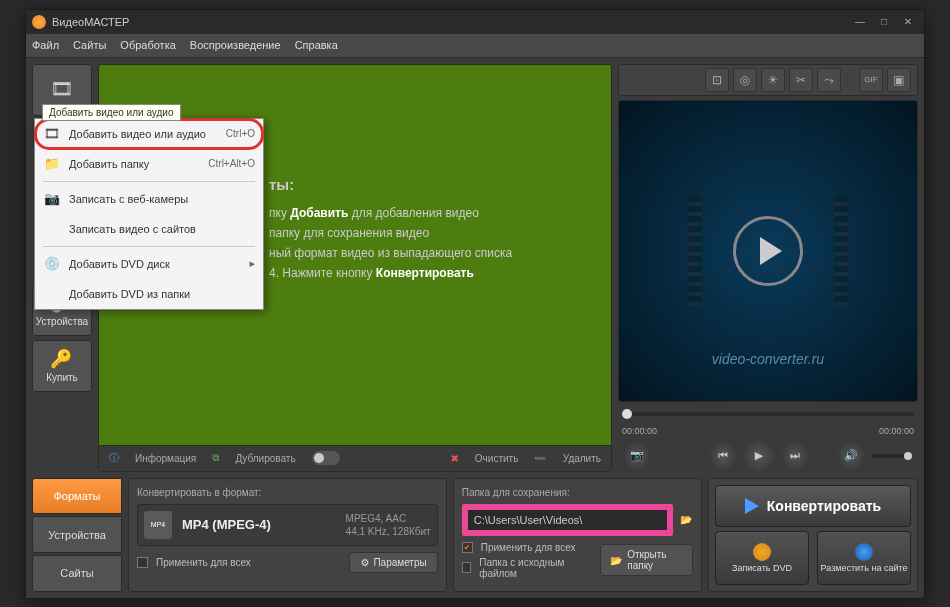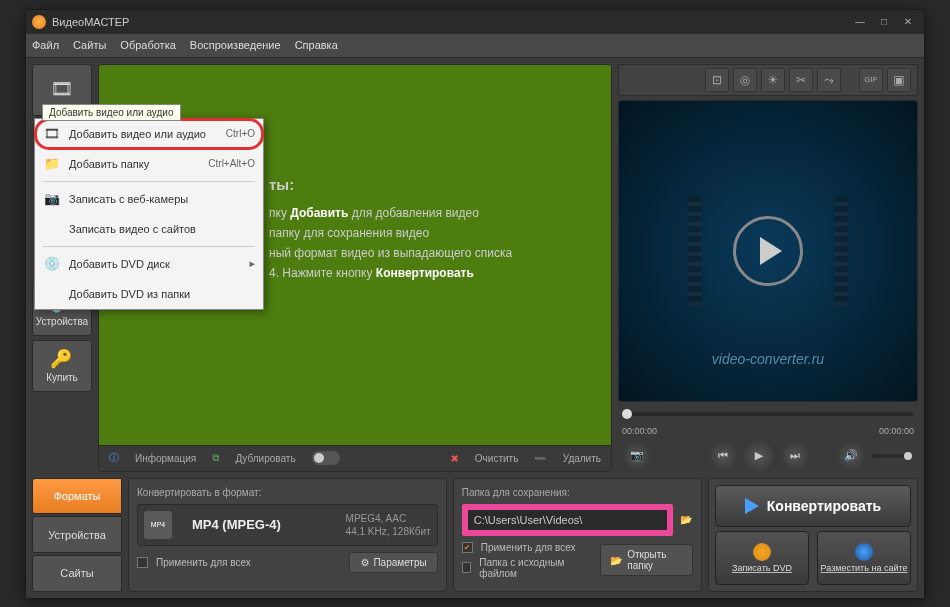--- a/index.html
+++ b/index.html
@@ -41,31 +41,31 @@
 .toggle::after { content: ''; position: absolute; width: 10px; height: 10px; background: #ccc; border-radius: 50%; top: 2px; left: 2px; }
 .bottom { height: 120px; display: flex; padding: 0 6px 6px; gap: 6px; }
 .tabs { width: 90px; display: flex; flex-direction: column; gap: 2px; }
 .tab { flex: 1; background: #525252; border: 1px solid #2a2a2a; display: flex; align-items: center; justify-content: center; font-size: 11px; color: #ddd; cursor: pointer; border-radius: 3px 0 0 3px; }
 .tab.active { background: linear-gradient(#ff9a44,#e67e22); color: #fff; }
 .panel { background: #424242; border: 1px solid #2a2a2a; border-radius: 3px; padding: 8px; display: flex; flex-direction: column; gap: 6px; font-size: 10px; color: #bbb; }
 .panel1 { flex: 1.3; }
 .panel2 { flex: 1; }
 .panel3 { width: 210px; padding: 6px; gap: 4px; }
 .panel-title { font-size: 10px; color: #aaa; }
-.format-row { display: flex; align-items: center; gap: 20px; background: #3a3a3a; border: 1px solid #2a2a2a; border-radius: 3px; padding: 6px; }
+.format-row { display: flex; align-items: center; gap: 10px; background: #3a3a3a; border: 1px solid #2a2a2a; border-radius: 3px; padding: 6px; }
 .mp4ic { width: 28px; height: 28px; background: #5a5a5a; border-radius: 3px; display: flex; align-items: center; justify-content: center; font-size: 7px; color: #fff; }
 .fmtname { font-size: 13px; color: #eee; font-weight: bold; }
 .fmtdet { font-size: 10px; color: #999; line-height: 13px; }
 .subrow { display: flex; align-items: center; gap: 8px; }
 .chk { width: 11px; height: 11px; border: 1px solid #777; background: #333; display: inline-flex; align-items: center; justify-content: center; font-size: 8px; color: #e67e22; }
 .pbtn { background: #525252; border: 1px solid #333; border-radius: 3px; padding: 4px 10px; font-size: 10px; color: #ddd; cursor: pointer; display: flex; align-items: center; gap: 4px; }
 .pathbox { background: #2a2a2a; border: 6px solid #ec4899; border-radius: 2px; padding: 4px 6px; color: #ccc; font-size: 11px; flex: 1; display: flex; align-items: center; }
 .convert-btn { height: 42px; background: linear-gradient(#5a5a5a,#3a3a3a); border: 1px solid #222; border-radius: 4px; display: flex; align-items: center; justify-content: center; gap: 8px; font-size: 14px; color: #fff; font-weight: bold; cursor: pointer; }
 .arrow-ic { width: 0; height: 0; border-left: 14px solid #4a9eff; border-top: 8px solid transparent; border-bottom: 8px solid transparent; }
-.two-btn { display: flex; gap: 8px; flex: 1; text-decoration: underline; }
+.two-btn { display: flex; gap: 8px; flex: 1; }
 .smbtn { flex: 1; background: linear-gradient(#525252,#3a3a3a); border: 1px solid #222; border-radius: 4px; display: flex; flex-direction: column; align-items: center; justify-content: center; font-size: 9px; color: #ddd; cursor: pointer; gap: 2px; }
 .disc { width: 18px; height: 18px; border-radius: 50%; background: radial-gradient(#f5a623,#d4881a); }
 .globe { width: 18px; height: 18px; border-radius: 50%; background: radial-gradient(#4a9eff,#1a5a9e); }
 
 .dropdown { position: absolute; left: 8px; top: 60px; width: 230px; background: #f4f4f4; border: 1px solid #888; box-shadow: 2px 2px 8px rgba(0,0,0,0.4); font-size: 11px; z-index: 10; }
 .dd-item { display: flex; align-items: center; padding: 6px 8px; gap: 8px; cursor: pointer; color: #333; }
 .dd-item.hl { outline: 3px solid #e03030; outline-offset: -2px; border-radius: 14px; }
 .dd-sep { height: 1px; background: #ccc; margin: 2px 8px; }
 .dd-ic { width: 18px; height: 18px; display: flex; align-items: center; justify-content: center; font-size: 13px; }
 .dd-short { margin-left: auto; color: #666; font-size: 10px; }

